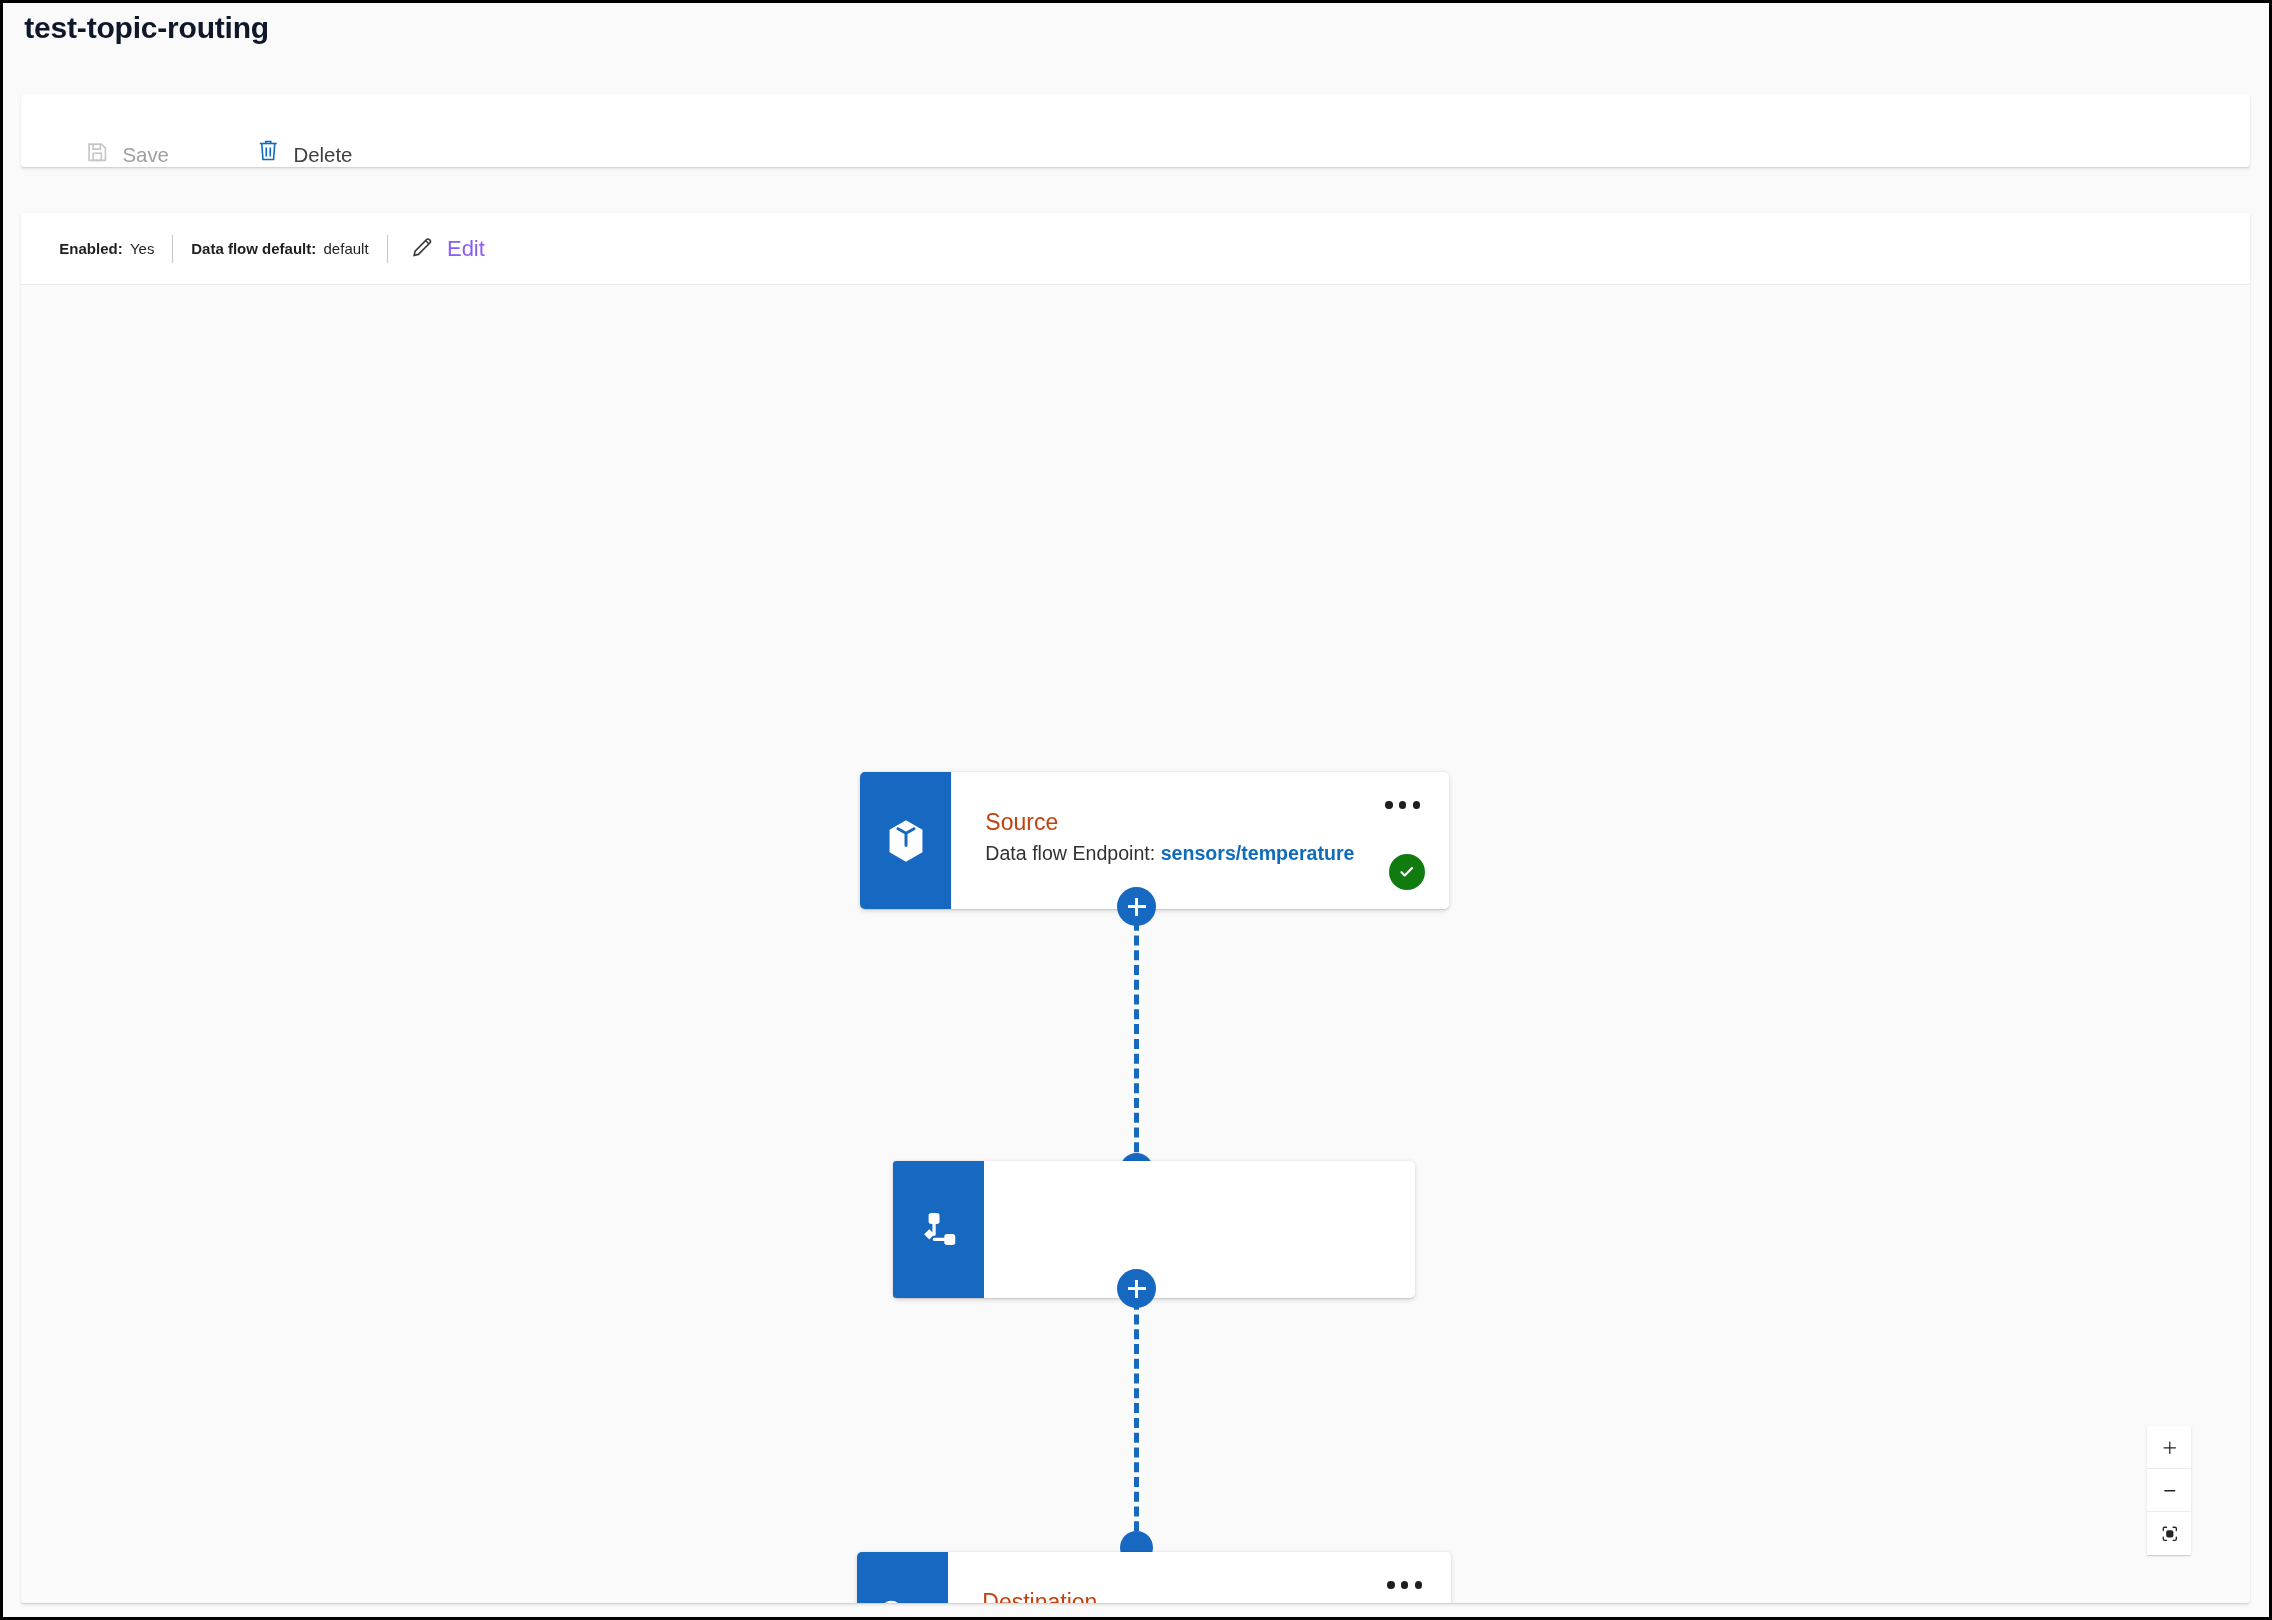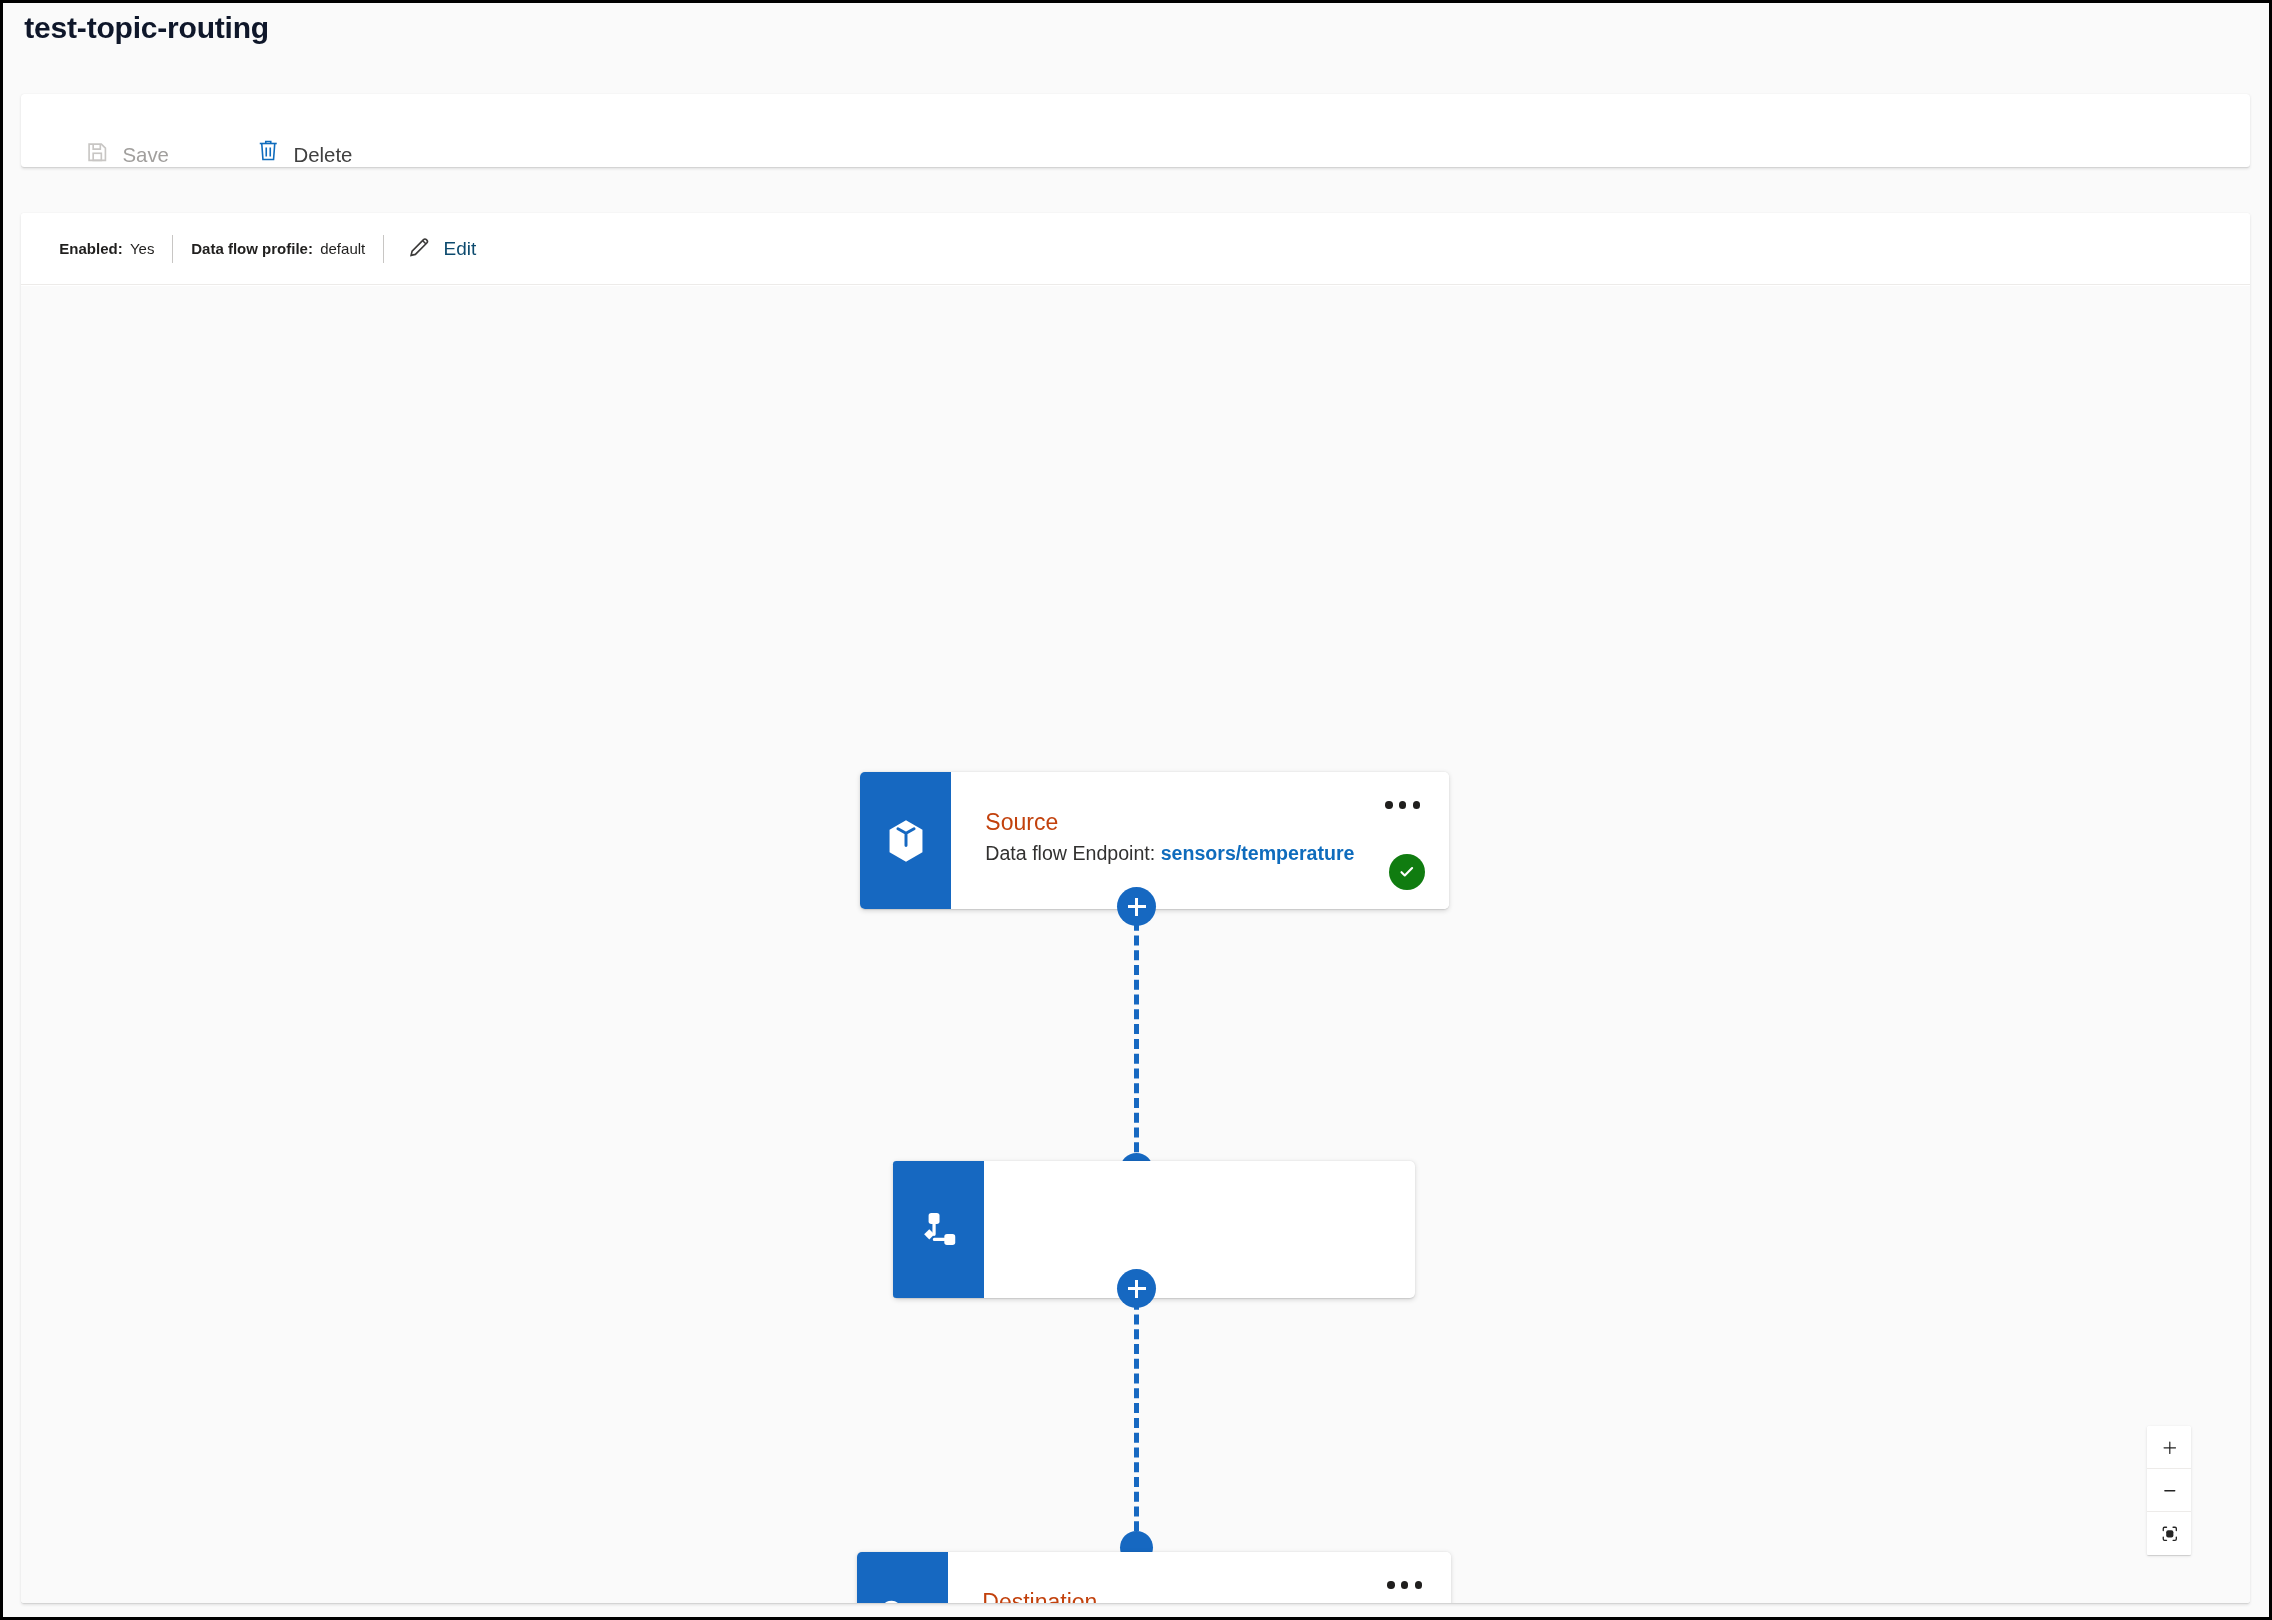--- a/index.html
+++ b/index.html
@@ -94,21 +94,21 @@
   #btn-edit {
     display: flex;
     align-items: center;
     gap: 12.2px;
     cursor: pointer;
     background: transparent;
     border: none;
     font-family: "Liberation Sans", sans-serif;
     padding: 4.9px 4.9px;
   }
-  #btn-edit .cmd-label { font-size: 19px; color: #0c4a6e; }
+  #btn-edit .cmd-label { font-size: 22px; color: #8b5cf6; }
 
   
   #canvas {
     position: absolute;
     left: 0; top: 73px;
     width: 100%; height: 1318px;
     background: #FAFAFA;
     overflow: hidden;
   }
 
@@ -300,21 +300,21 @@
     <div id="infobar-strip">
 
       <div class="info-item">
         <span class="info-key">Enabled:</span>
         <span class="info-val">Yes</span>
       </div>
 
       <div class="info-sep"></div>
 
       <div class="info-item">
-        <span class="info-key">Data flow profile:</span>
+        <span class="info-key">Data flow default:</span>
         <span class="info-val">default</span>
       </div>
 
       <div class="info-sep"></div>
 
       <button id="btn-edit">
         <span class="cmd-icon">
           <svg width="24.5" height="24.5" viewBox="0 0 24 24" fill="none" stroke="#3B3A39" stroke-width="1.6">
             <path d="M4 20l1-4.2L16.2 4.6a2 2 0 0 1 2.8 0l.4.4a2 2 0 0 1 0 2.8L8.2 19 4 20z"></path>
             <path d="M15.4 5.6l3 3"></path>

